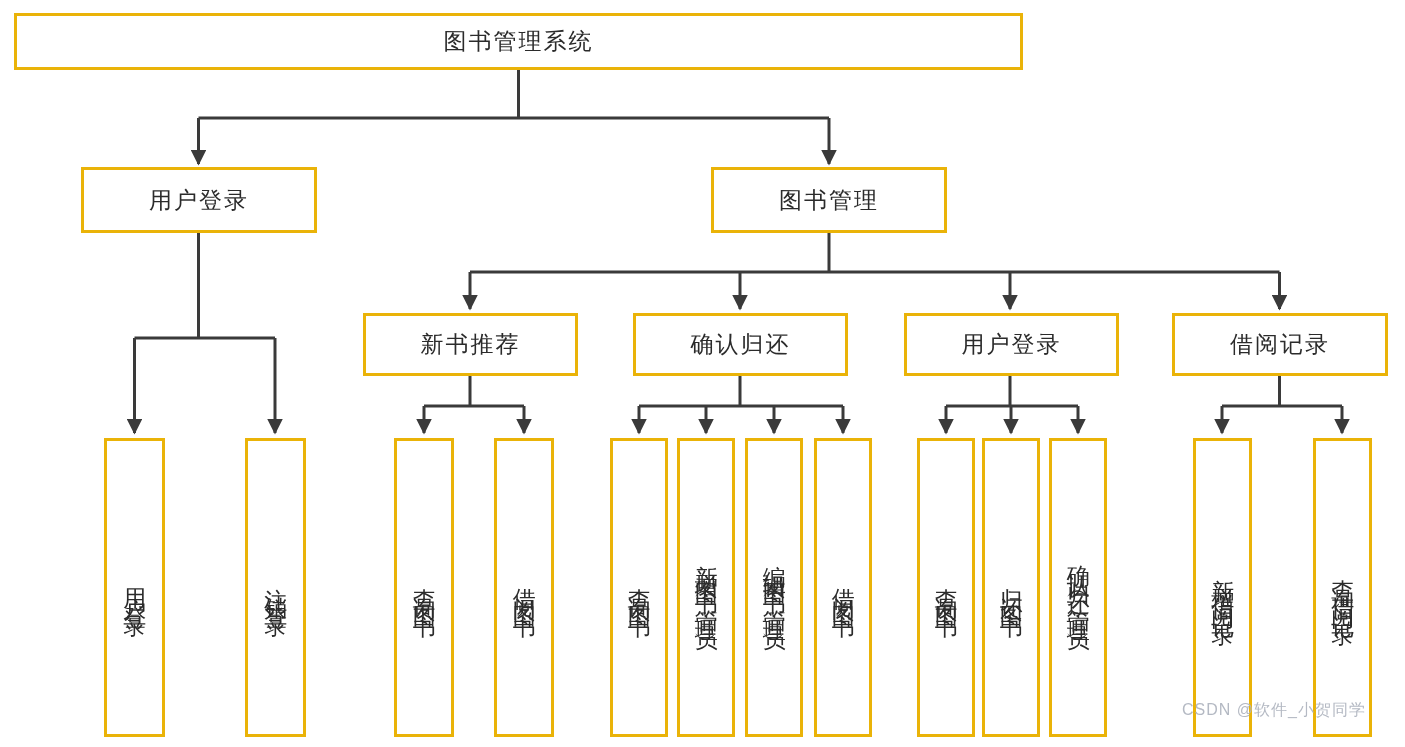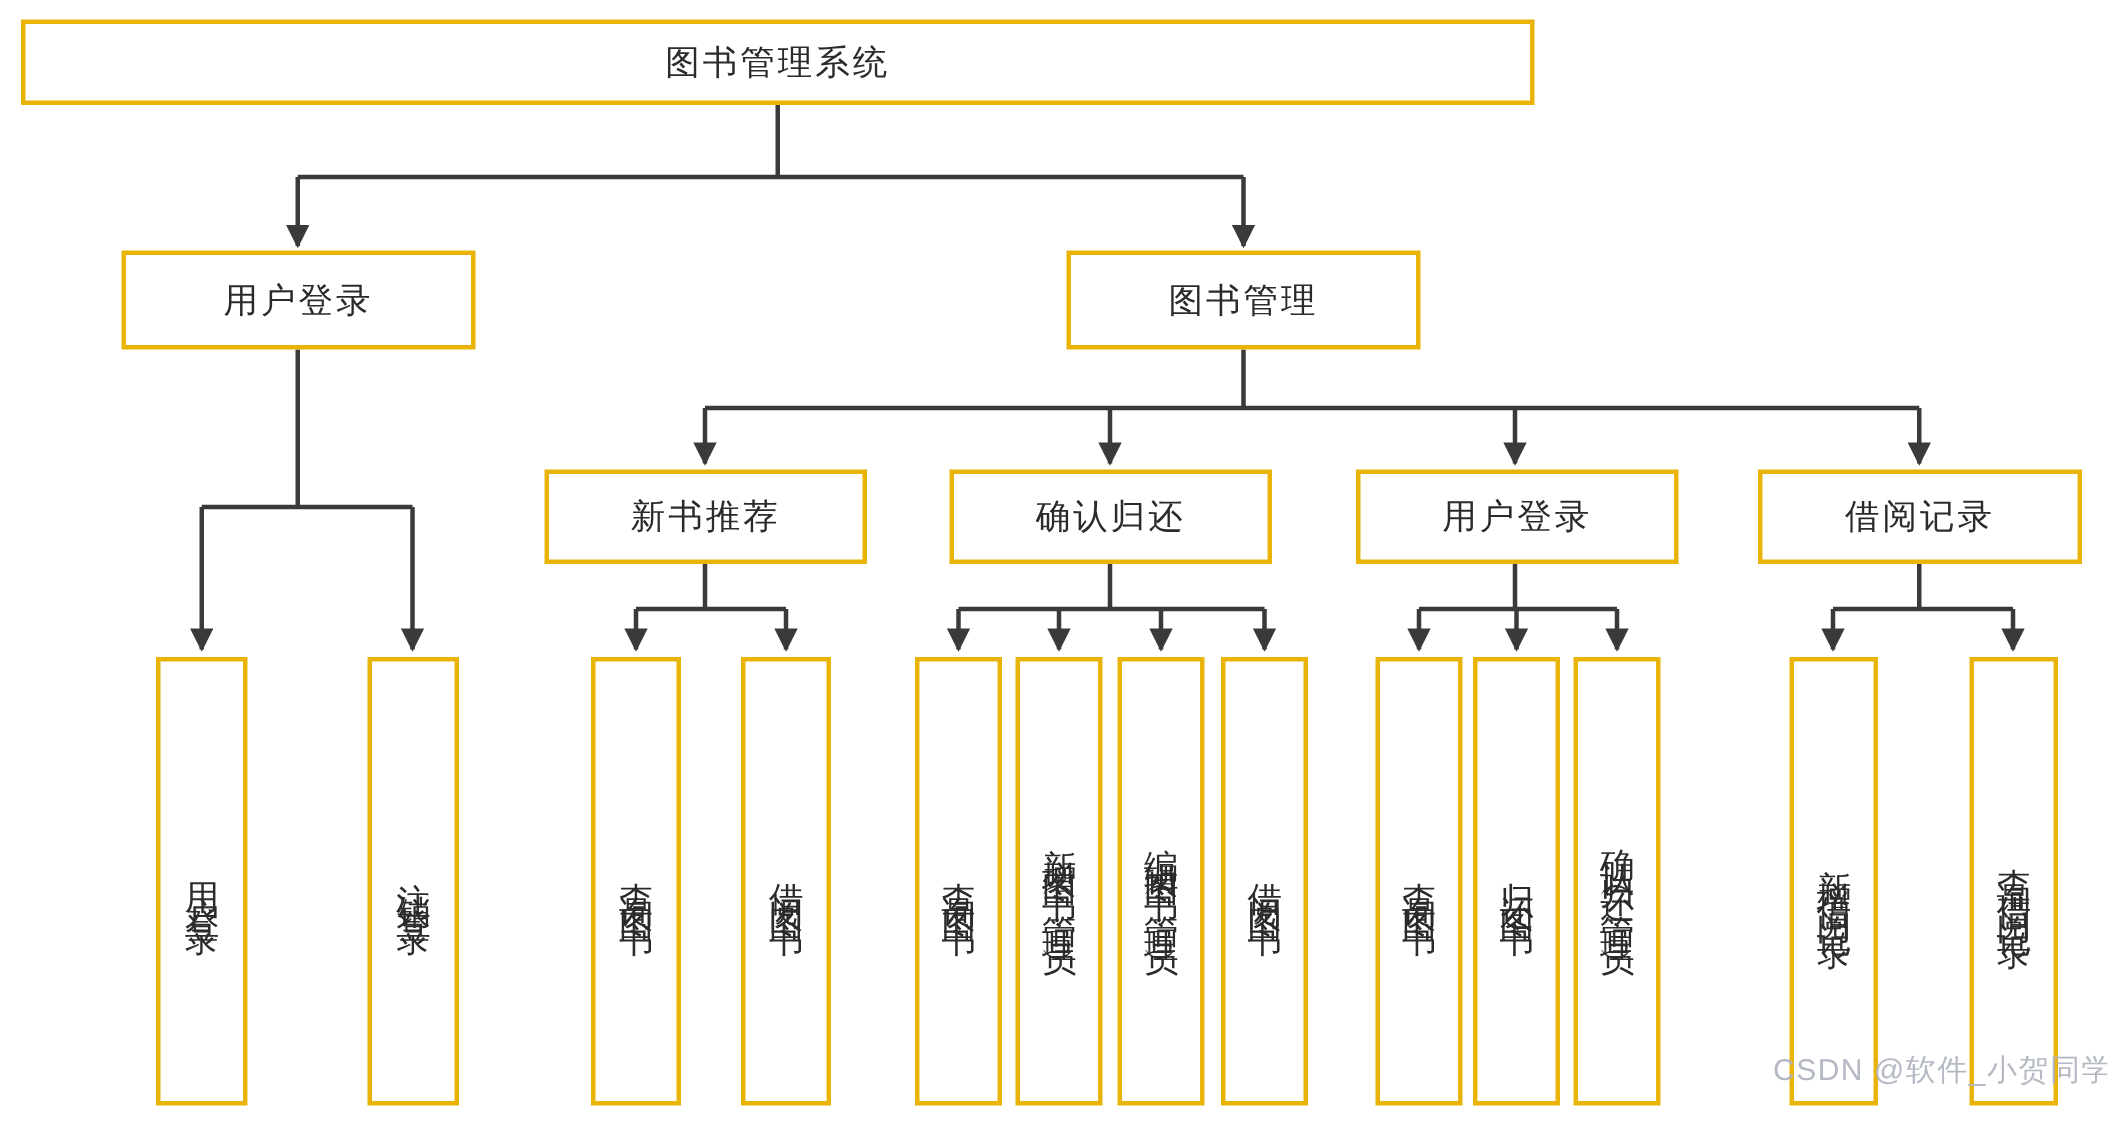--- a/index.html
+++ b/index.html
@@ -45,21 +45,21 @@
     font-size: 23px;
     letter-spacing: 9px;
     line-height: 1.1;
     white-space: nowrap;
   }
   .watermark {
     position: absolute;
     left: 1182px;
     top: 700px;
     width: 220px;
-    font-size: 20px;
+    font-size: 16px;
     letter-spacing: 1px;
     color: rgba(176, 181, 192, 0.95);
     white-space: nowrap;
     z-index: 3;
   }
 </style>
 </head>
 <body>
 
 <div class="canvas">

